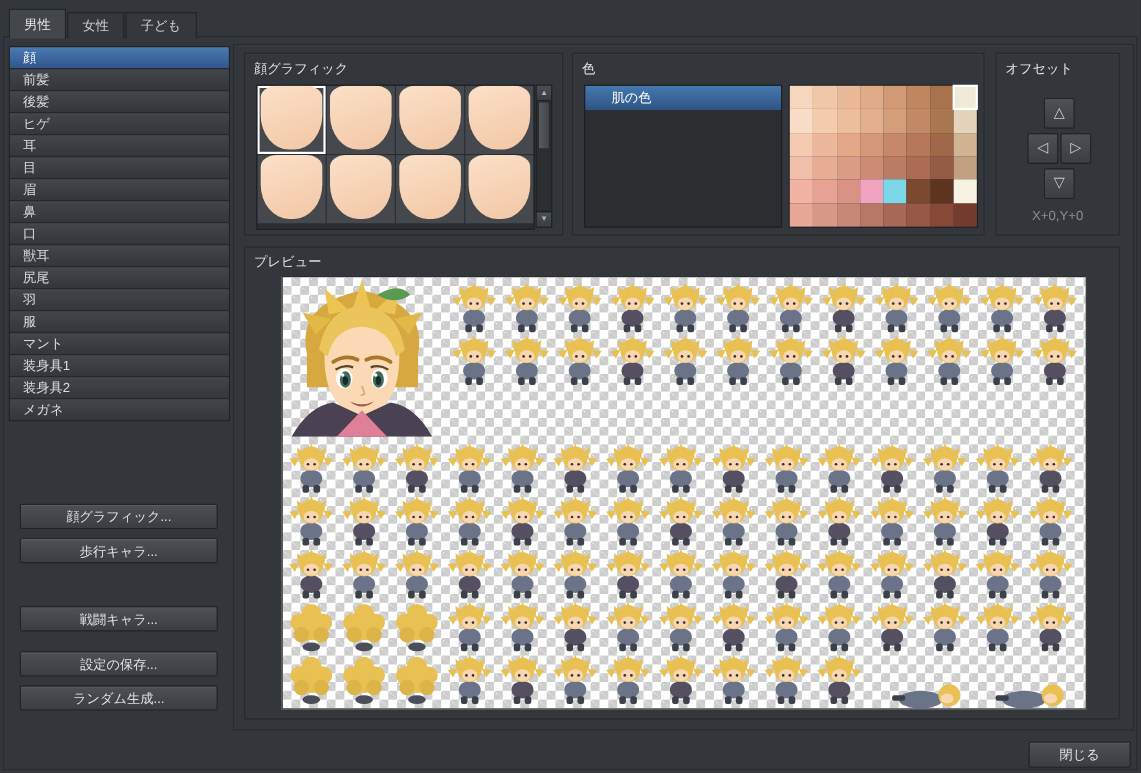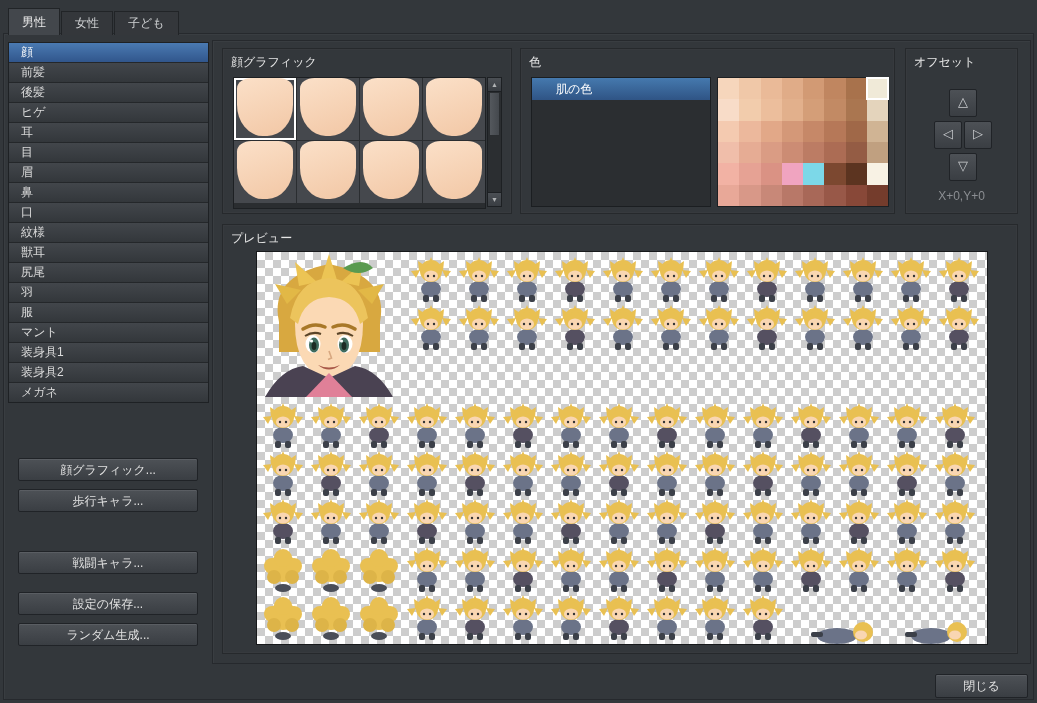--- a/index.html
+++ b/index.html
@@ -91,21 +91,20 @@
   <div class="parts-list" id="parts-list">
       <div class="part sel">顔</div>
       <div class="part">前髪</div>
       <div class="part">後髪</div>
       <div class="part">ヒゲ</div>
       <div class="part">耳</div>
       <div class="part">目</div>
       <div class="part">眉</div>
       <div class="part">鼻</div>
       <div class="part">口</div>
-      <div class="part">紋様</div>
       <div class="part">獣耳</div>
       <div class="part">尻尾</div>
       <div class="part">羽</div>
       <div class="part">服</div>
       <div class="part">マント</div>
       <div class="part">装身具1</div>
       <div class="part">装身具2</div>
       <div class="part">メガネ</div>
     </div>
 

